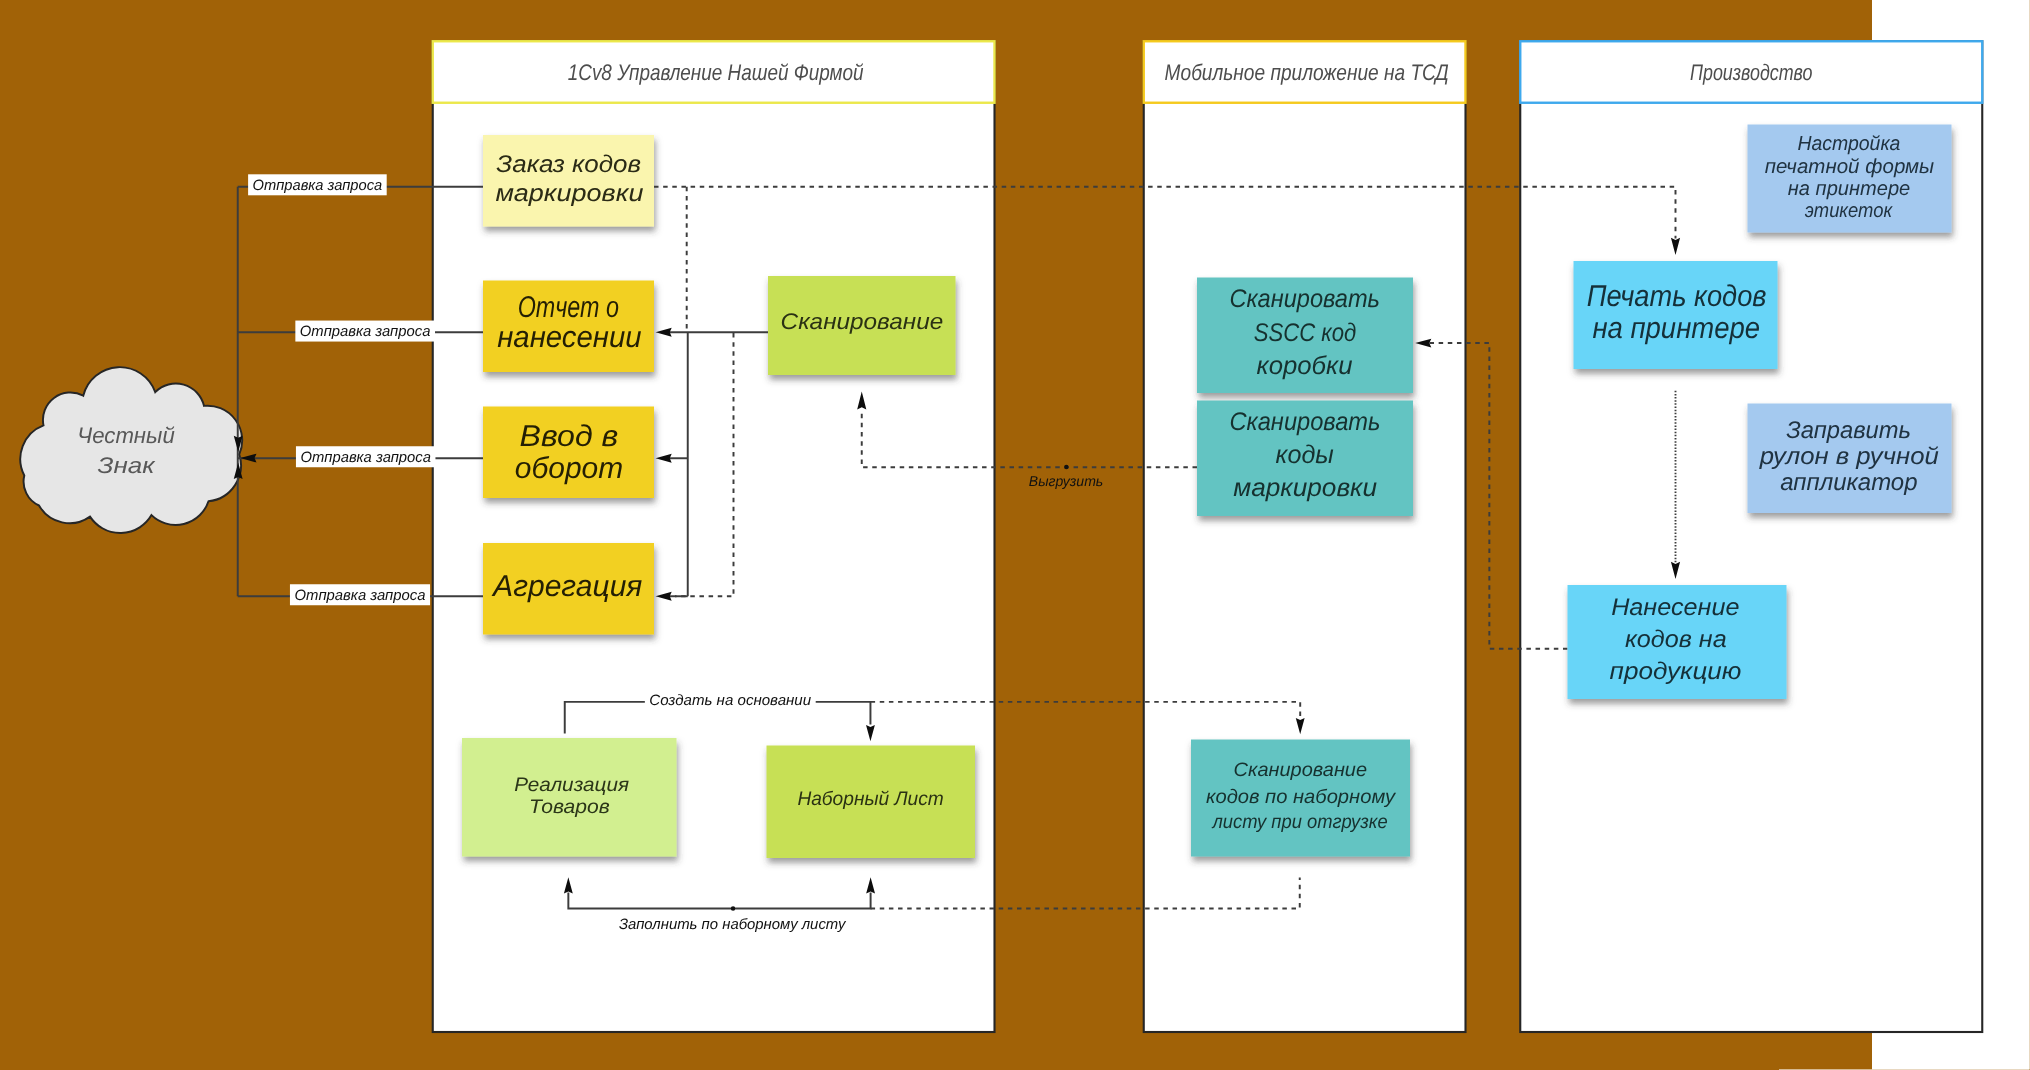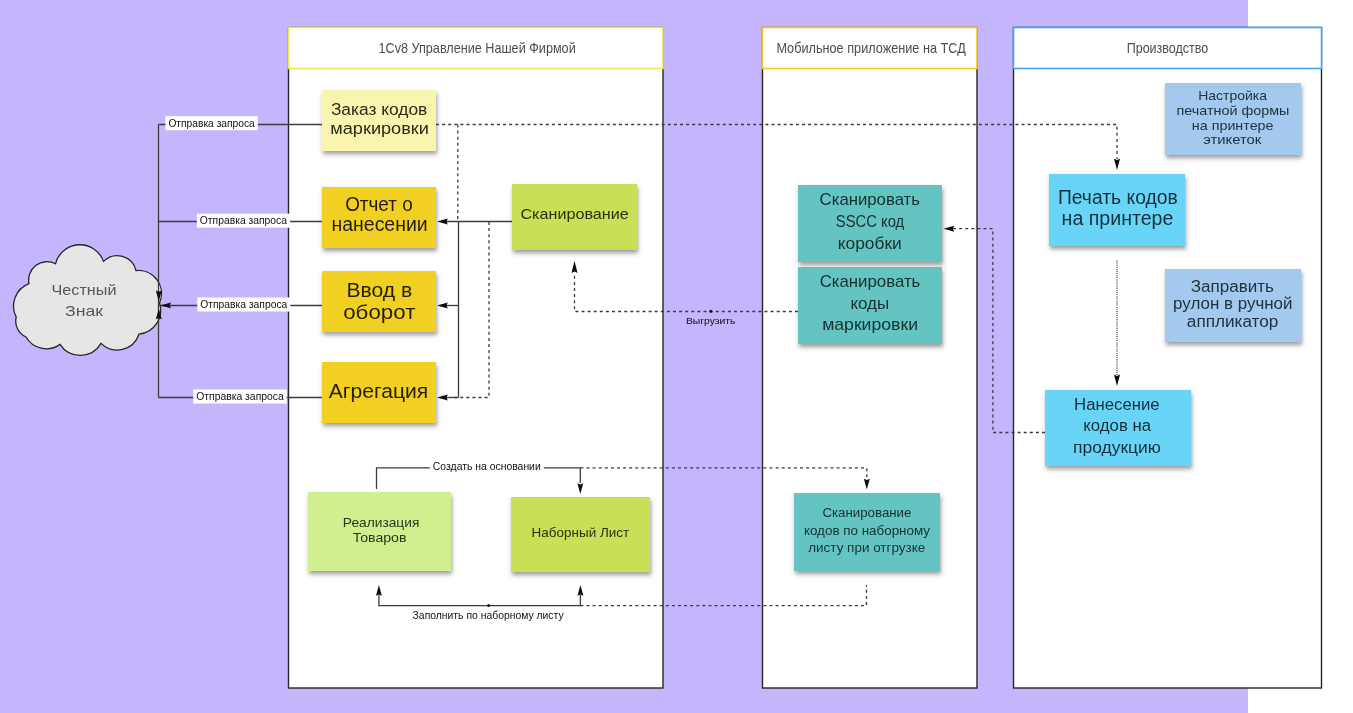--- a/index.html
+++ b/index.html
@@ -1,18 +1,18 @@
 <!DOCTYPE html>
 <html><head>
 <meta charset="utf-8">
 <title>Схема процесса маркировки</title>
 <style>
   html,body{margin:0;padding:0;background:#ffffff;}
   body{width:1353px;height:713px;overflow:hidden;font-family:"Liberation Sans",sans-serif;}
-  #stage{position:relative;width:1248px;height:713px;background:#c4b5fd;}
+  #stage{position:relative;width:1248px;height:713px;background:#a16207;font-style:italic;}
   svg#root{position:absolute;left:0;top:0;display:block;shape-rendering:geometricPrecision;}
   text{font-family:"Liberation Sans",sans-serif;white-space:pre;}
   svg#root{will-change:transform;}
   .lane-title{font-size:15px;fill:#4d4d4d;text-anchor:middle;}
   .node-label{text-anchor:middle;}
   .edge-label{font-size:10px;fill:#111111;text-anchor:middle;}
   .edge{fill:none;stroke:#3c3c3c;stroke-width:1.3;}
   .edge-dash{fill:none;stroke:#3c3c3c;stroke-width:1.3;stroke-dasharray:3 3.1;}
   .edge-dot{fill:none;stroke:#3c3c3c;stroke-width:1.25;stroke-dasharray:1.0 1.1;}
   .arrow{fill:#0d0d0d;}

